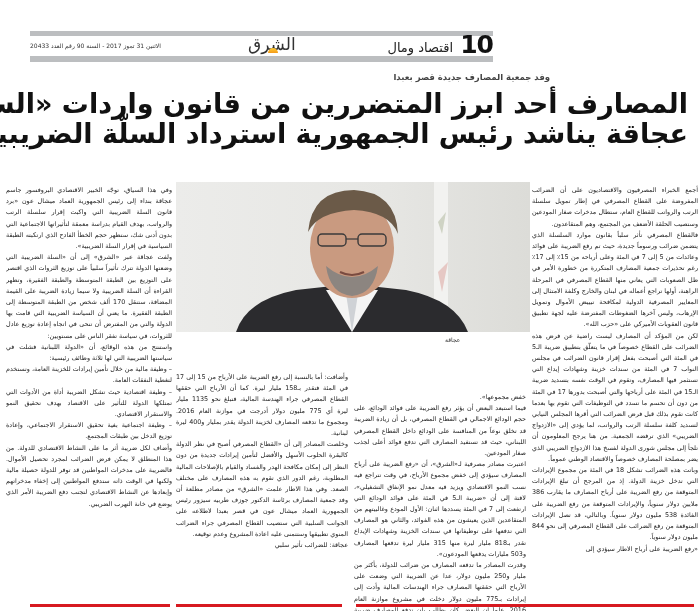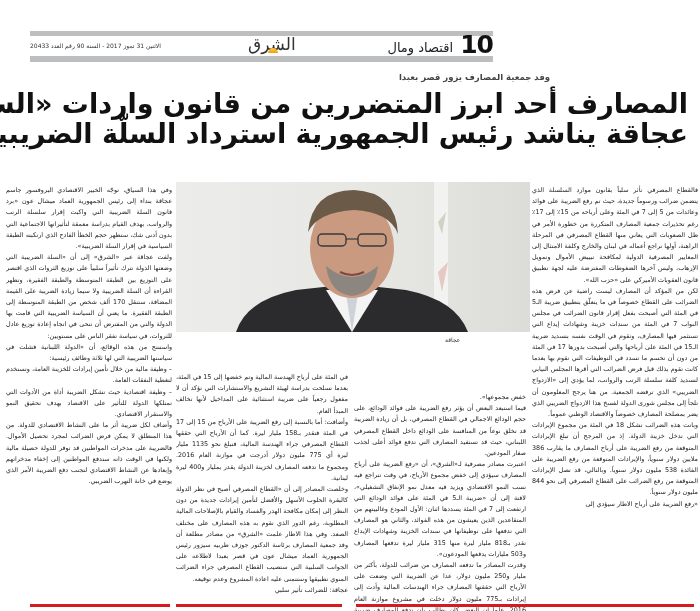--- a/index.html
+++ b/index.html
@@ -36,21 +36,21 @@
 <div class="bar" id="hdr-top"></div>
 <div class="hdr">
   <div id="page-num">10</div>
   <div id="section">اقتصاد ومال</div>
   <div id="logo">الشرق</div>
   <div id="logo-sun"></div>
   <div id="dateline">الاثنين 31 تموز 2017 - السنة 90 رقم العدد 20433</div>
 </div>
 <div class="bar" id="hdr-bot"></div>
 
-<div id="kicker">وفد جمعية المصارف يزور قصر بعبدا</div>
+<div id="kicker">وفد جمعية المصارف جديدة قصر بعبدا</div>
 <div class="headline" id="h1">المصارف أحد ابرز المتضررين من قانون واردات «السلسلة»</div>
 <div class="headline" id="h2">عجاقة يناشد رئيس الجمهورية استرداد السلّة الضريبية</div>
 
 <div id="photo">
   <svg width="354" height="150" viewBox="0 0 354 150">
     <defs>
       <linearGradient id="bg" x1="0" x2="1" y1="0" y2="0">
         <stop offset="0" stop-color="#ececea"></stop>
         <stop offset="0.6" stop-color="#e6e6e3"></stop>
         <stop offset="1" stop-color="#dcdcd8"></stop>
@@ -68,44 +68,45 @@
     <rect x="142" y="52" width="28" height="12" rx="4" fill="none" stroke="#3a3a3a" stroke-width="1.4"></rect>
     <rect x="182" y="52" width="28" height="12" rx="4" fill="none" stroke="#3a3a3a" stroke-width="1.4"></rect>
     <line x1="170" y1="57" x2="182" y2="57" stroke="#3a3a3a" stroke-width="1.2"></line>
     <path d="M150 84 Q176 106 202 84 Q198 112 176 114 Q154 112 150 84 Z" fill="#8c8580"></path>
     <path d="M164 90 Q176 96 188 90" stroke="#7a4b40" stroke-width="2" fill="none"></path>
   </svg>
 </div>
 <div id="caption">عجاقة</div>
 
 <div class="col" id="col-right">
+  <p>أجمع الخبراء المصرفيون والاقتصاديون على أن الضرائب المفروضة على القطاع المصرفي في إطار تمويل سلسلة الرتب والرواتب للقطاع العام، ستطال مدخرات صغار المودعين وستصيب الحلقة الأضعف من المجتمع، وهم المتقاعدون.</p>
   <p>فالقطاع المصرفي تأثر سلباً بقانون موارد السلسلة الذي يتضمن ضرائب ورسوماً جديدة، حيث تم رفع الضريبة على فوائد وعائدات من 5 إلى 7 في المئة وعلى أرباحه من 15٪ إلى 17٪ رغم تحذيرات جمعية المصارف المتكررة من خطورة الأمر في ظل الصعوبات التي يعاني منها القطاع المصرفي في المرحلة الراهنة، أولها تراجع أعماله في لبنان والخارج وكلفة الامتثال إلى المعايير المصرفية الدولية لمكافحة تبييض الأموال وتمويل الإرهاب، وليس آخرها الضغوطات المفترضة عليه لجهة تطبيق قانون العقوبات الأميركي على «حزب الله».</p>
   <p>لكن من المؤكد أن المصارف ليست راضية عن فرض هذه الضرائب على القطاع خصوصاً في ما يتعلّق بتطبيق ضريبة الـ5 في المئة التي أصبحت بفعل إقرار قانون الضرائب في مجلس النواب 7 في المئة من سندات خزينة وشهادات إيداع التي تستثمر فيها المصارف، وتقوم في الوقت نفسه بتسديد ضريبة الـ15 في المئة على أرباحها والتي أصبحت بدورها 17 في المئة من دون أن تحسم ما تسدد في التوظيفات التي تقوم بها بعدما كانت تقوم بذلك قبل فرض الضرائب التي أقرها المجلس النيابي لتسديد كلفة سلسلة الرتب والرواتب، لما يؤدي إلى «الازدواج الضريبي» الذي ترفضه الجمعية. من هنا يرجح المعلومون أن تلجأ إلى مجلس شورى الدولة لفسخ هذا الازدواج الضريبي الذي يضر بمصلحة المصارف خصوصاً والاقتصاد الوطني عموماً.</p>
   <p>وباتت هذه الضرائب تشكل 18 في المئة من مجموع الإيرادات التي تدخل خزينة الدولة. إذ من المرجح أن تبلغ الإيرادات المتوقعة من رفع الضريبة على أرباح المصارف ما يقارب 386 ملايين دولار سنوياً، والإيرادات المتوقعة من رفع الضريبة على الفائدة 538 مليون دولار سنوياً. وبالتالي، قد تصل الإيرادات المتوقعة من رفع الضرائب على القطاع المصرفي إلى نحو 844 مليون دولار سنوياً.</p>
   <p>«رفع الضريبة على أرباح الاطار سيؤدي إلى</p>
 </div>
 
 <div class="col" id="col-mid-r">
   <p>خفض مجموعها».</p>
   <p>فيما استبعد البعض أن يؤثر رفع الضريبة على فوائد الودائع، على حجم الودائع الاجمالي في القطاع المصرفي، بل أن زيادة الضريبة قد تخلق نوعاً من المنافسة على الودائع داخل القطاع المصرفي اللبناني، حيث قد تستفيد المصارف التي تدفع فوائد أعلى لجذب صغار المودعين.</p>
   <p>اعتبرت مصادر مصرفية لـ«الشرق»، أن «رفع الضريبة على أرباح المصارف سيؤدي إلى خفض مجموع الأرباح، في وقت تتراجع فيه نسب النمو الاقتصادي ويزيد فيه معدل نمو الإنفاق التشغيلي»، لافتة إلى أن «ضريبة الـ5 في المئة على فوائد الودائع التي ارتفعت إلى 7 في المئة يسددها اثنان: الأول المودع وغالبيتهم من المتقاعدين الذين يعيشون من هذه الفوائد، والثاني هو المصارف التي تدفعها على توظيفاتها في سندات الخزينة وشهادات الإيداع تقدر بـ818 مليار ليرة منها 315 مليار ليرة تدفعها المصارف و503 مليارات يدفعها المودعون».</p>
   <p>وقدرت المصادر ما تدفعه المصارف من ضرائب للدولة، بأكثر من مليار و250 مليون دولار، عدا عن الضريبة التي وضعت على الأرباح التي حققتها المصارف جراء الهندسات المالية وأدت إلى إيرادات بـ775 مليون دولار دخلت في مشروع موازنة العام 2016. علماً أن البعض كان يطالب بأن تدفع المصارف ضريبة استثنائية بـ30</p>
 </div>
 
 <div class="col" id="col-mid-l">
-  <p>في المئة على أرباح الهندسة المالية وتم خفضها إلى 15 في المئة، بعدما تسلحت بدراسة لهيئة التشريع والاستشارات التي تؤكد أن لا مفعول رجعياً على ضريبة استثنائية على المداخيل لأنها تخالف المبدأ العام.</p>
   <p>وأضافت: أما بالنسبة إلى رفع الضريبة على الأرباح من 15 إلى 17 في المئة فتقدر بـ158 مليار ليرة. كما أن الأرباح التي حققها القطاع المصرفي جراء الهندسة المالية، فتبلغ نحو 1135 مليار ليرة أي 775 مليون دولار أدرجت في موازنة العام 2016. ومجموع ما تدفعه المصارف لخزينة الدولة يقدر بمليار و400 ليرة لبنانية.</p>
   <p>وخلصت المصادر إلى أن «القطاع المصرفي أصبح في نظر الدولة كالبقرة الحلوب الأسهل والأفضل لتأمين إيرادات جديدة من دون النظر إلى إمكان مكافحة الهدر والفساد والقيام بالإصلاحات المالية المطلوبة، رغم الدور الذي تقوم به هذه المصارف على مختلف الصعد. وفي هذا الاطار علمت «الشرق» من مصادر مطلعة أن وفد جمعية المصارف برئاسة الدكتور جوزف طربيه سيزور رئيس الجمهورية العماد ميشال عون في قصر بعبدا لاطلاعه على الجوانب السلبية التي ستصيب القطاع المصرفي جراء الضرائب المنوي تطبيقها وستتمنى عليه اعادة المشروع وعدم توقيعه.</p>
   <p>عجاقة: للضرائب تأثير سلبي</p>
 </div>
 
 <div class="col" id="col-left">
   <p>وفي هذا السياق، توجّه الخبير الاقتصادي البروفسور جاسم عجاقة بنداء إلى رئيس الجمهورية العماد ميشال عون «برد قانون السلة الضريبية التي واكبت إقرار سلسلة الرتب والرواتب، بهدف القيام بدراسة معمقة لتأثيراتها الاجتماعية التي بدون أدنى شك، ستظهر حجم الخطأ الفادح الذي ارتكبته الطبقة السياسية في إقرار السلة الضريبية».</p>
   <p>ولفت عجاقة عبر «الشرق» إلى أن «السلة الضريبية التي وضعتها الدولة تترك تأثيراً سلبياً على توزيع الثروات الذي اقتصر على التوزيع بين الطبقة المتوسطة والطبقة الفقيرة، وتظهر القراءة أن السلة الضريبية ولا سيما زيادة الضريبة على القيمة المضافة، ستنقل 170 ألف شخص من الطبقة المتوسطة إلى الطبقة الفقيرة. ما يعني أن السياسة الضريبية التي قامت بها الدولة والتي من المفترض أن تنحى في اتجاه إعادة توزيع عادل للثروات، في سياسة تفقر الناس على مستويين:</p>
   <p>واستنتج من هذه الوقائع، أن «الدولة اللبنانية فشلت في سياستها الضريبية التي لها ثلاثة وظائف رئيسية:</p>
   <p>– وظيفة مالية من خلال تأمين إيرادات للخزينة العامة، وتستخدم لتغطية النفقات العامة.</p>
   <p>– وظيفة اقتصادية حيث تشكل الضريبة أداة من الأدوات التي تمتلكها الدولة للتأثير على الاقتصاد بهدف تحقيق النمو والاستقرار الاقتصادي.</p>
+  <p>– وظيفة اجتماعية بغية تحقيق الاستقرار الاجتماعي، وإعادة توزيع الدخل بين طبقات المجتمع.</p>
   <p>وأضاف لكل ضريبة أثر ما على النشاط الاقتصادي للدولة. من هذا المنطلق لا يمكن فرض الضرائب لمجرد تحصيل الأموال. فالضريبة على مدخرات المواطنين قد توفر للدولة حصيلة مالية ولكنها في الوقت ذاته ستدفع المواطنين إلى إخفاء مدخراتهم وإبعادها عن النشاط الاقتصادي لتجنب دفع الضريبة الأمر الذي يوضع في خانة التهرب الضريبي.</p>
 </div>
 
 <div class="redline" id="red1"></div>
 <div class="redline" id="red2"></div>
 <div class="redline" id="red3"></div>
 
 </body></html>

